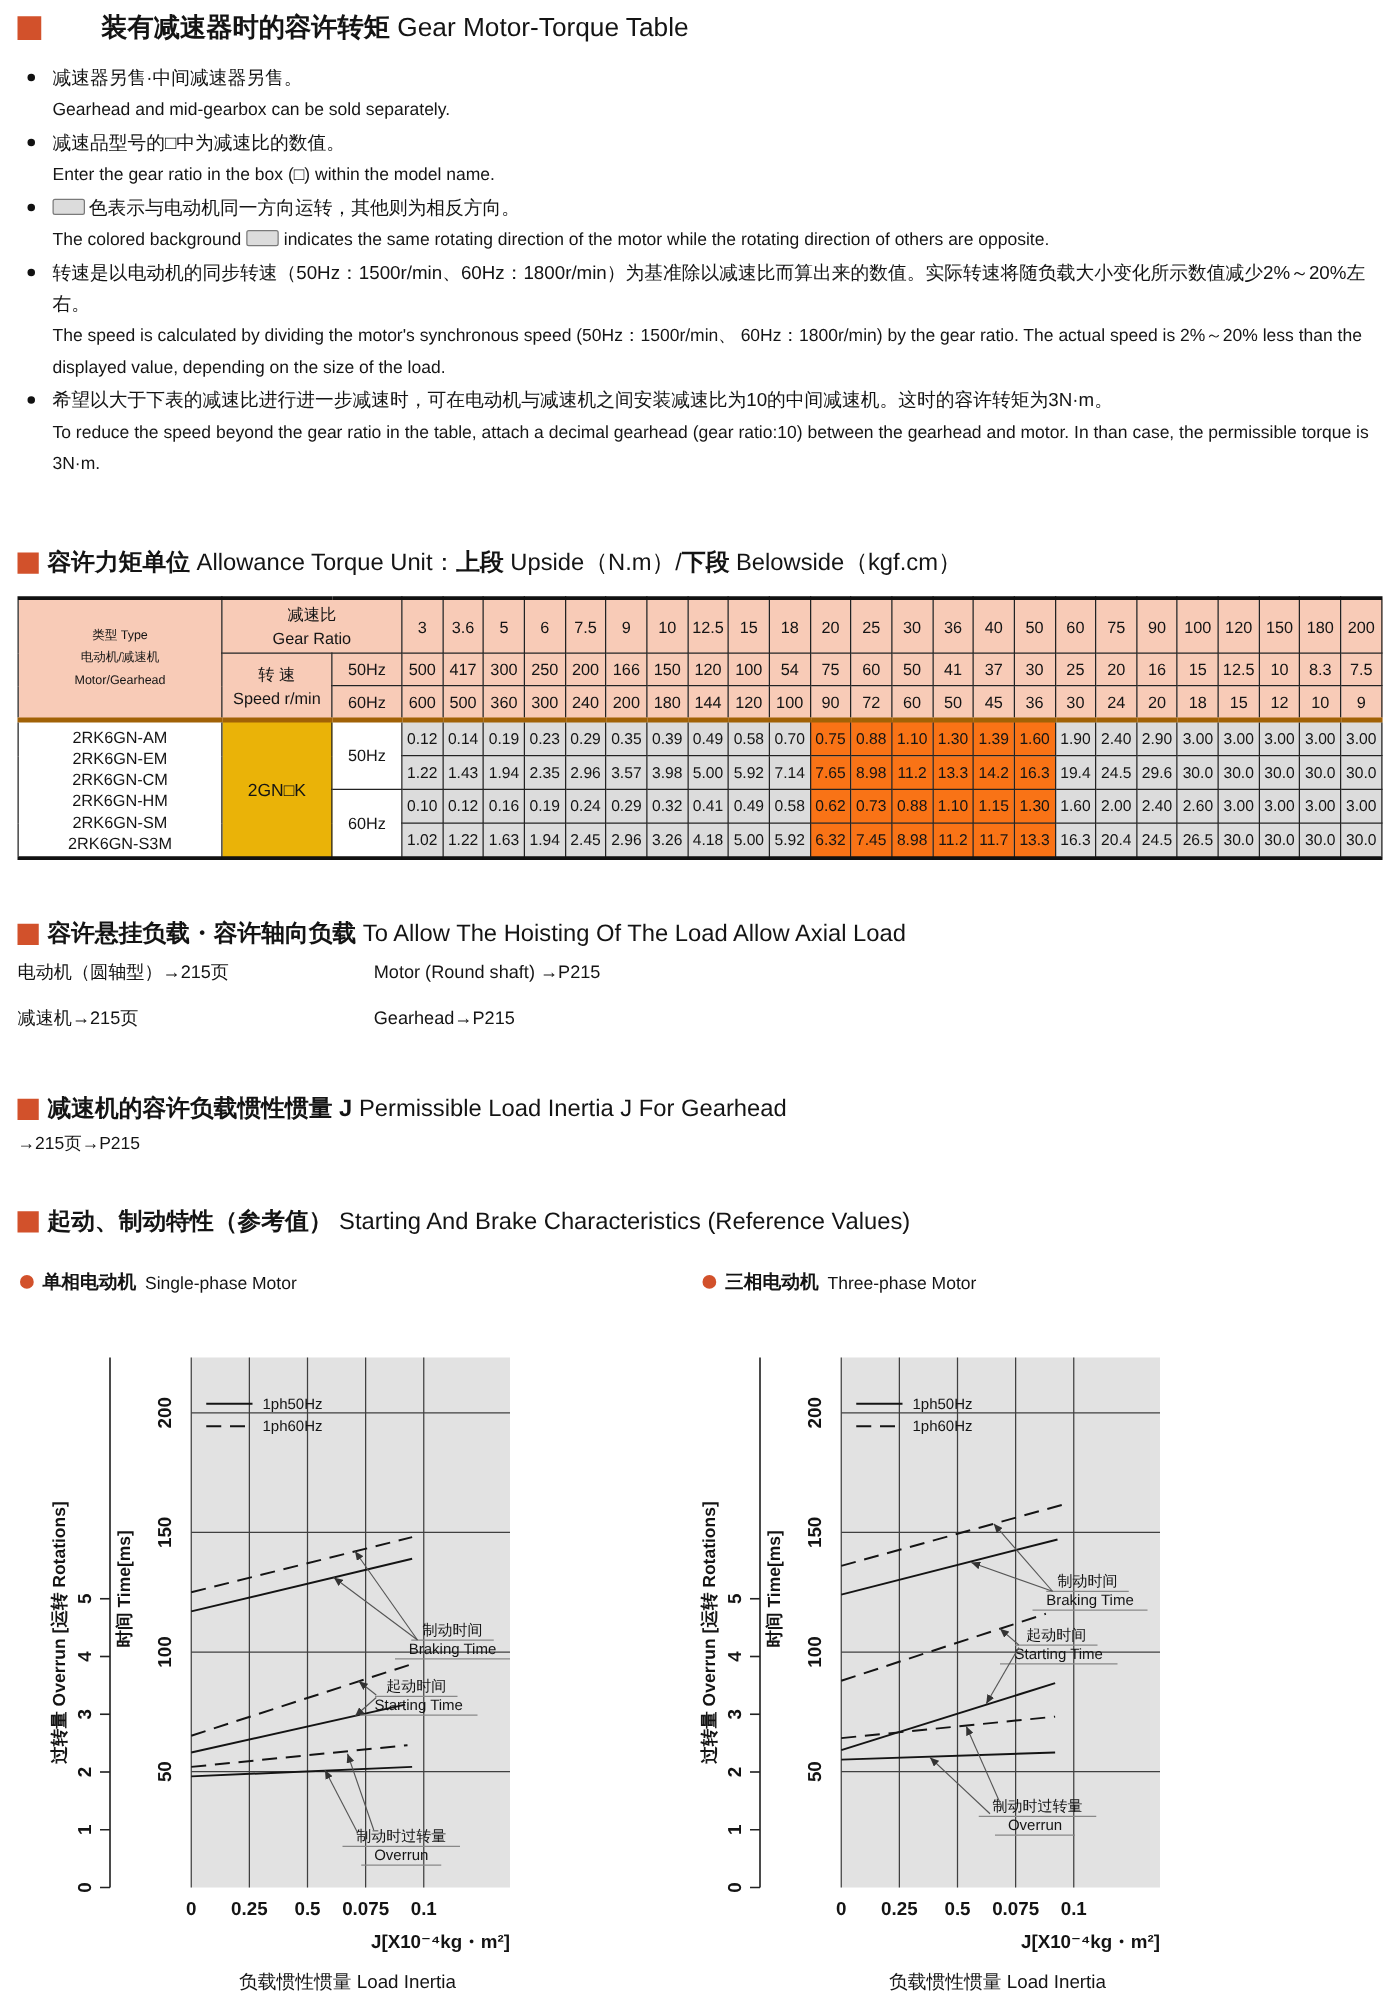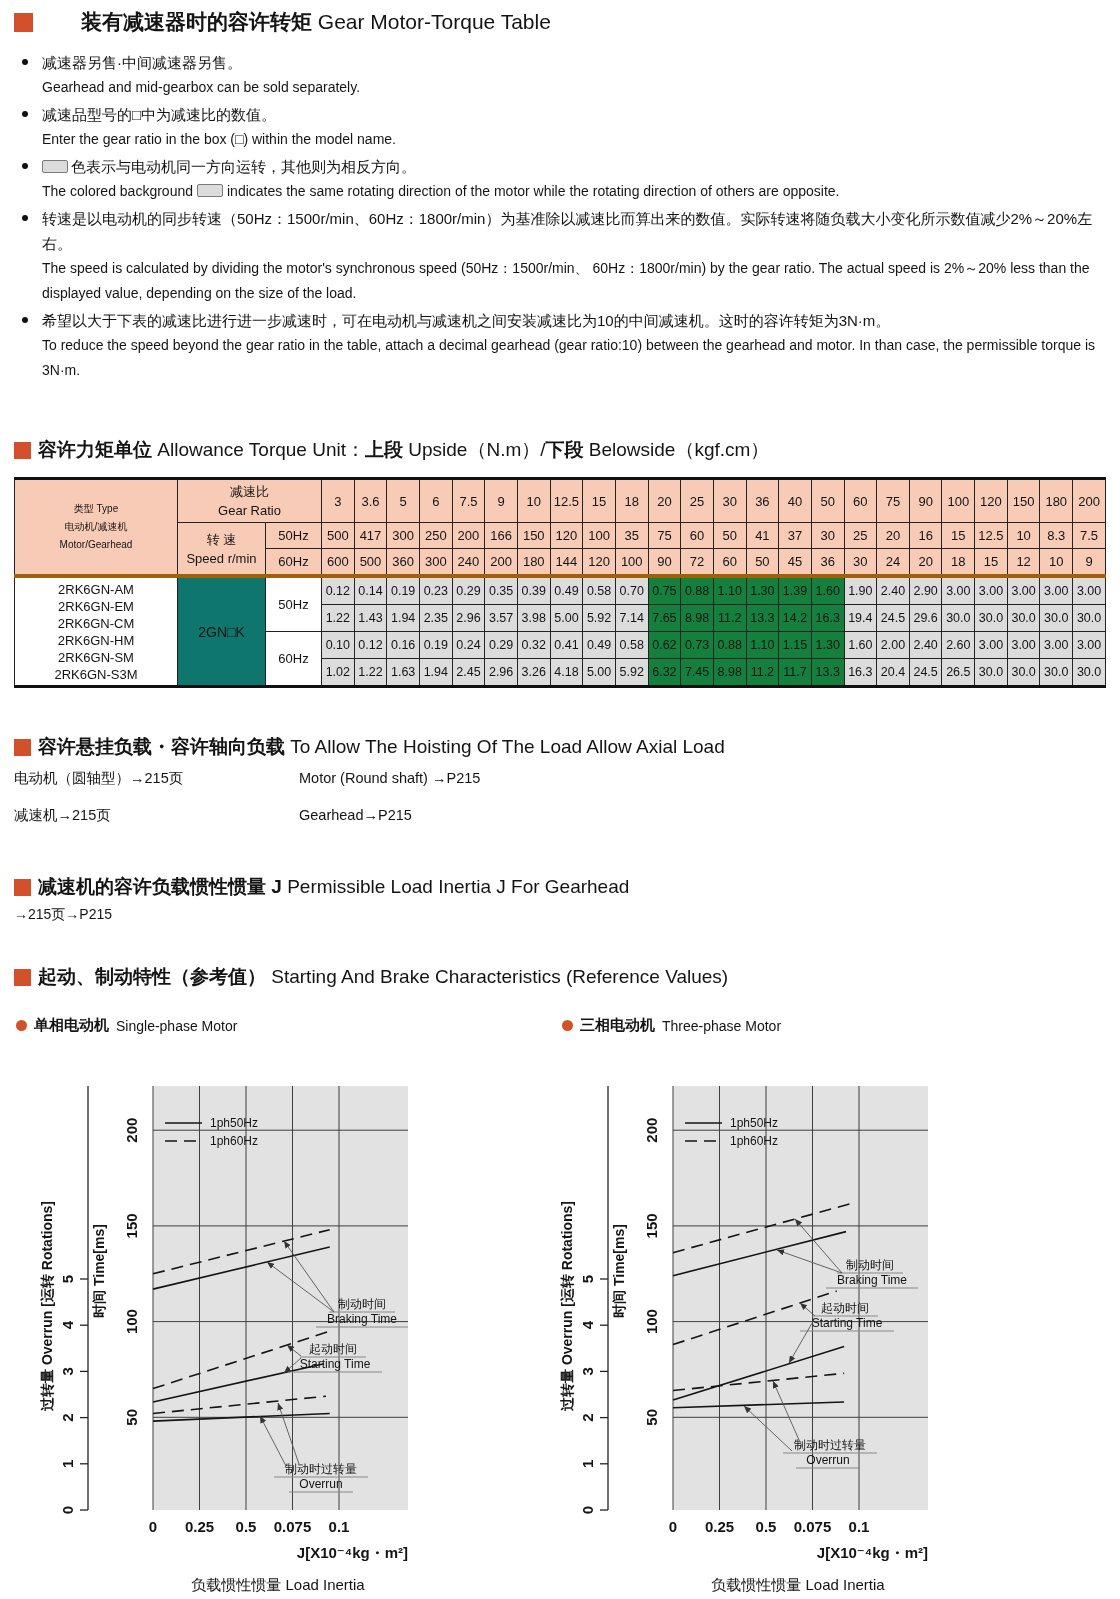--- a/index.html
+++ b/index.html
@@ -28,24 +28,24 @@
   .ttable th,.ttable td{border:1px solid #222;padding:0;text-align:center;vertical-align:middle;
           font-weight:400;white-space:pre-line;}
   .ttable .ph{background:#F8CBB7;}
   .ttable .rat{font-size:13px;height:42px;}
   .ttable .spd{font-size:13px;height:25px;}
   .ttable .type{font-size:10px;line-height:18px;}
   .ttable .glabel{font-size:13px;line-height:19px;}
   .ttable .hz{font-size:13px;}
   .ttable td{font-size:12.5px;height:26px;}
   .ttable .models{font-size:13px;line-height:17px;background:#fff;}
-  .ttable .gh{font-size:14px;background:#0f766e;}
+  .ttable .gh{font-size:14px;background:#eab308;}
   .ttable .hzc{font-size:13px;background:#fff;}
   .ttable .gc{background:#DCDCDC;}
-  .ttable .wc{background:#15803d;}
+  .ttable .wc{background:#f97316;}
   .ttable tbody tr.first td{border-top:4px solid #a16207;}
   
   .caprow{display:grid;grid-template-columns:285px auto;font-size:14.5px;line-height:37px;}
   .note{font-size:14px;margin-top:6px;}
   
   .charts{display:flex;margin-top:26px;}
   .chart-col{width:552px;}
   .chart-title{display:flex;align-items:center;gap:7px;font-size:15px;padding-left:2px;}
   .chart-title .odot{width:11px;height:11px;border-radius:50%;background:#D2512B;flex:0 0 auto;}
   .chart-title b{font-weight:700;font-size:15px;}
@@ -166,21 +166,21 @@
           <th class="ph hz">50Hz</th>
           <th class="ph spd">500</th>
           <th class="ph spd">417</th>
           <th class="ph spd">300</th>
           <th class="ph spd">250</th>
           <th class="ph spd">200</th>
           <th class="ph spd">166</th>
           <th class="ph spd">150</th>
           <th class="ph spd">120</th>
           <th class="ph spd">100</th>
-          <th class="ph spd">35</th>
+          <th class="ph spd">54</th>
           <th class="ph spd">75</th>
           <th class="ph spd">60</th>
           <th class="ph spd">50</th>
           <th class="ph spd">41</th>
           <th class="ph spd">37</th>
           <th class="ph spd">30</th>
           <th class="ph spd">25</th>
           <th class="ph spd">20</th>
           <th class="ph spd">16</th>
           <th class="ph spd">15</th>

